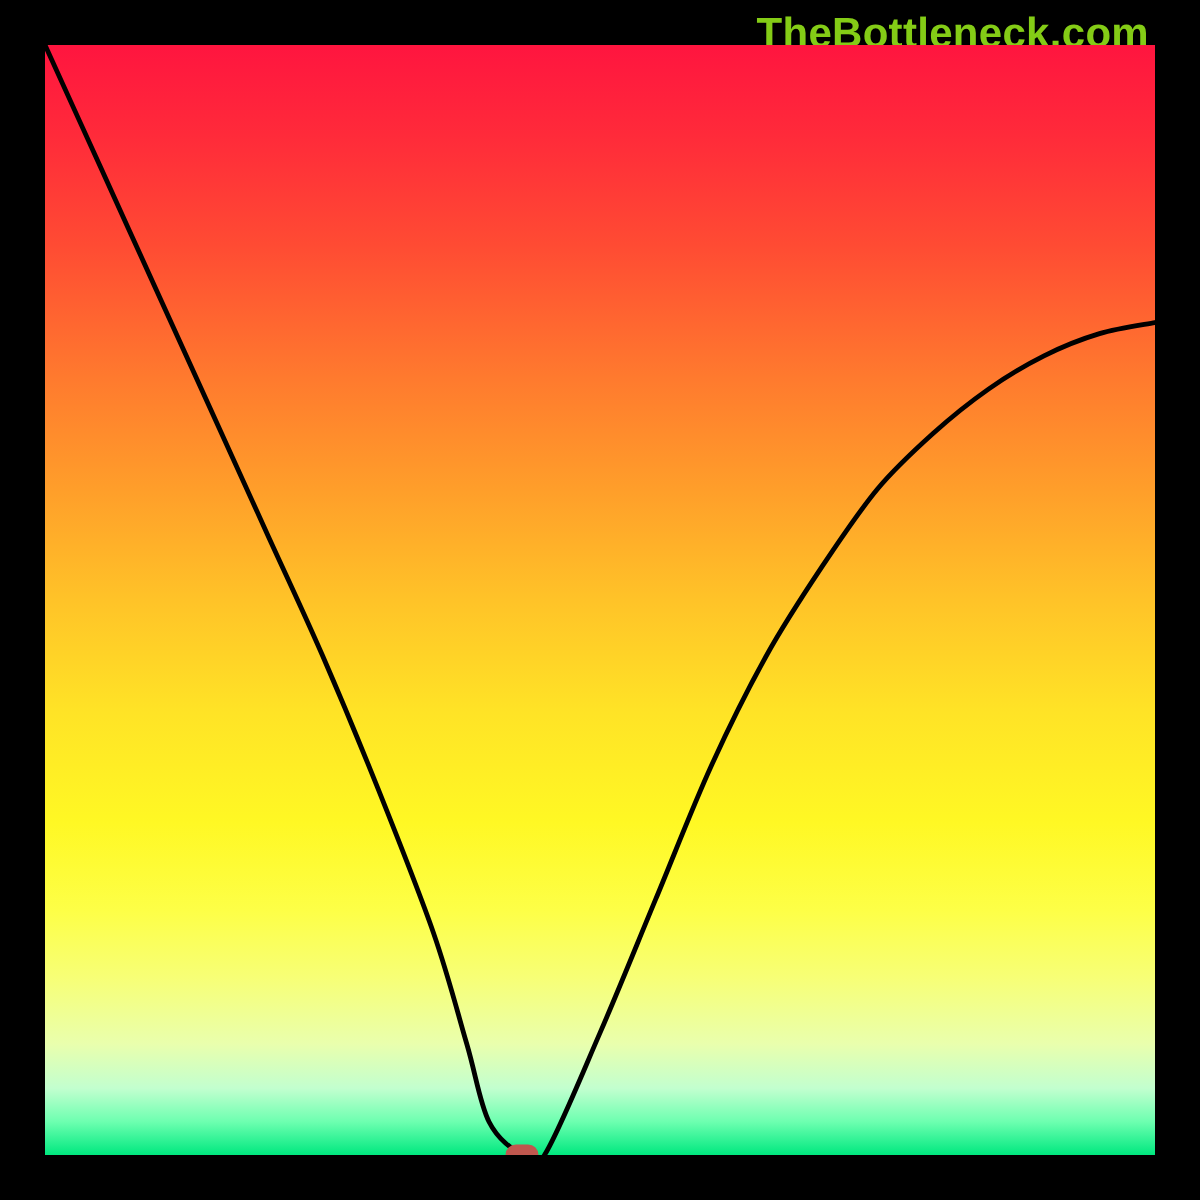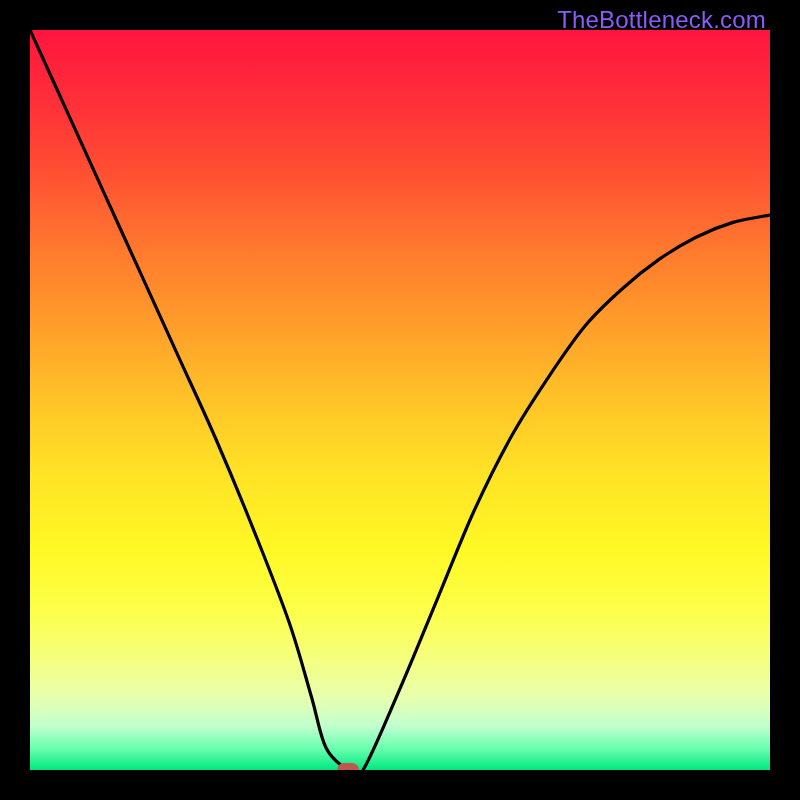--- a/index.html
+++ b/index.html
@@ -36,24 +36,24 @@
       #e9ffad 90%,
       #c2ffcf 94%,
       #6dffb0 97%,
       #00e87f 100%
     );
   }
   .watermark {
     position: absolute;
     top: 6px;
     right: 34px;
-    color: #8b5cf6;
-    font-size: 24px;
+    color: #84cc16;
+    font-size: 28px;
     letter-spacing: 0.2px;
-    font-weight: 400;
+    font-weight: 700;
   }
   svg.curve {
     position: absolute;
     inset: 0;
   }
   .marker {
     position: absolute;
     width: 22px;
     height: 14px;
     border-radius: 7px;

